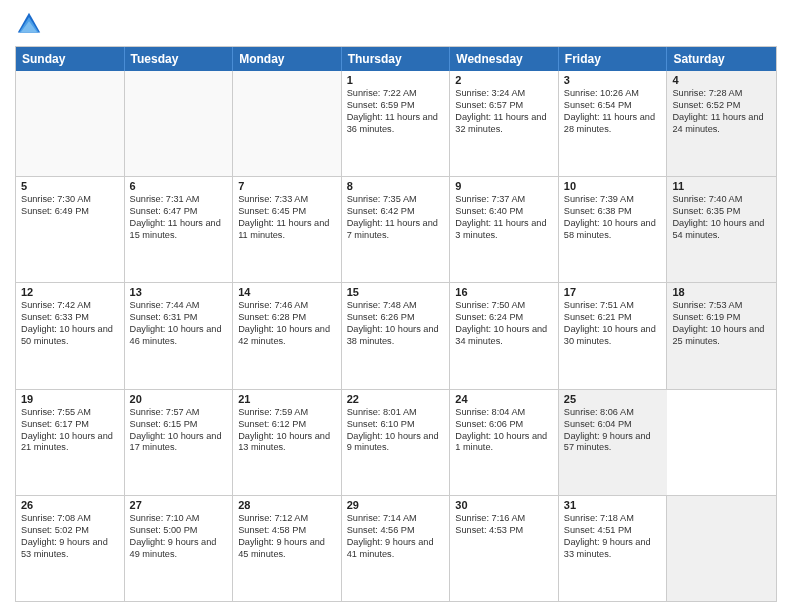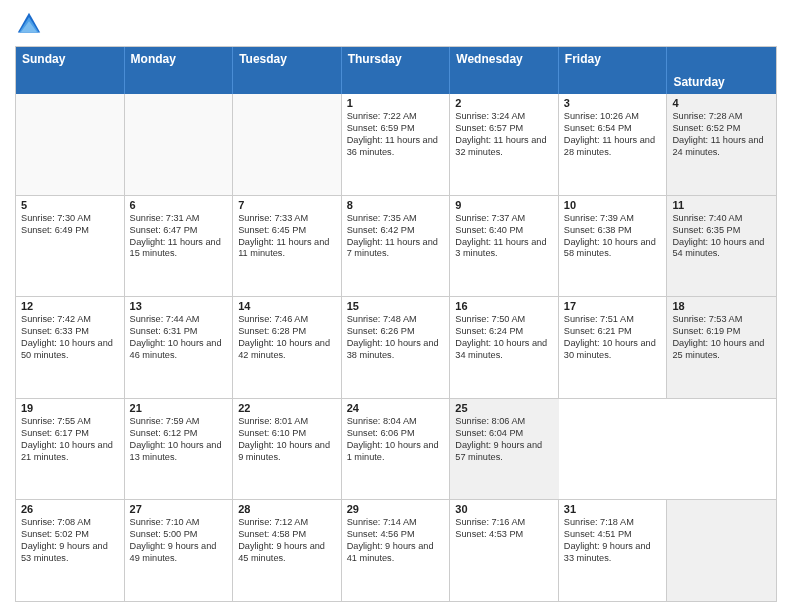--- a/index.html
+++ b/index.html
@@ -64,21 +64,21 @@
       background: #2a6db5;
     }
     .cal-header-cell {
       color: #fff;
       font-size: 12px;
       font-weight: bold;
       padding: 5px 6px;
       border-right: 1px solid #4a8dd5;
       text-align: left;
     }
-    .cal-header-cell:last-child { border-right: none; margin-top: 23px; }
+    .cal-header-cell:last-child { border-right: none; }
     .cal-body {
       flex: 1;
       display: flex;
       flex-direction: column;
     }
     .cal-row {
       display: grid;
       grid-template-columns: repeat(7, 1fr);
       flex: 1;
       border-top: 1px solid #ccc;
@@ -125,22 +125,22 @@
     </div>
     <div class="title-block">
       <div class="month-title"></div>
       <div class="location"></div>
     </div>
   </div>
 
   <div class="calendar">
     <div class="cal-header">
     <div class="cal-header-cell">Sunday</div>
+        <div class="cal-header-cell">Tuesday</div>
         <div class="cal-header-cell">Monday</div>
-        <div class="cal-header-cell">Tuesday</div>
         <div class="cal-header-cell">Thursday</div>
         <div class="cal-header-cell">Wednesday</div>
         <div class="cal-header-cell">Friday</div>
         <div class="cal-header-cell">Saturday</div>
       </div>
     <div class="cal-body">
     <div class="cal-row">
           <div class="cal-cell empty"></div>
           <div class="cal-cell empty"></div>
           <div class="cal-cell empty"></div>
@@ -257,20 +257,26 @@
           </div>
         </div>
         <div class="cal-row">
           <div class="cal-cell">
             <div class="day-num">19</div>
             <div class="cell-line">Sunrise: 7:55 AM</div>
             <div class="cell-line">Sunset: 6:17 PM</div>
             <div class="cell-line">Daylight: 10 hours and 21 minutes.</div>
           </div>
           <div class="cal-cell">
+            <div class="day-num">20</div>
+            <div class="cell-line">Sunrise: 7:57 AM</div>
+            <div class="cell-line">Sunset: 6:15 PM</div>
+            <div class="cell-line">Daylight: 10 hours and 17 minutes.</div>
+          </div>
+          <div class="cal-cell">
             <div class="day-num">21</div>
             <div class="cell-line">Sunrise: 7:59 AM</div>
             <div class="cell-line">Sunset: 6:12 PM</div>
             <div class="cell-line">Daylight: 10 hours and 13 minutes.</div>
           </div>
           <div class="cal-cell">
             <div class="day-num">22</div>
             <div class="cell-line">Sunrise: 8:01 AM</div>
             <div class="cell-line">Sunset: 6:10 PM</div>
             <div class="cell-line">Daylight: 10 hours and 9 minutes.</div>

